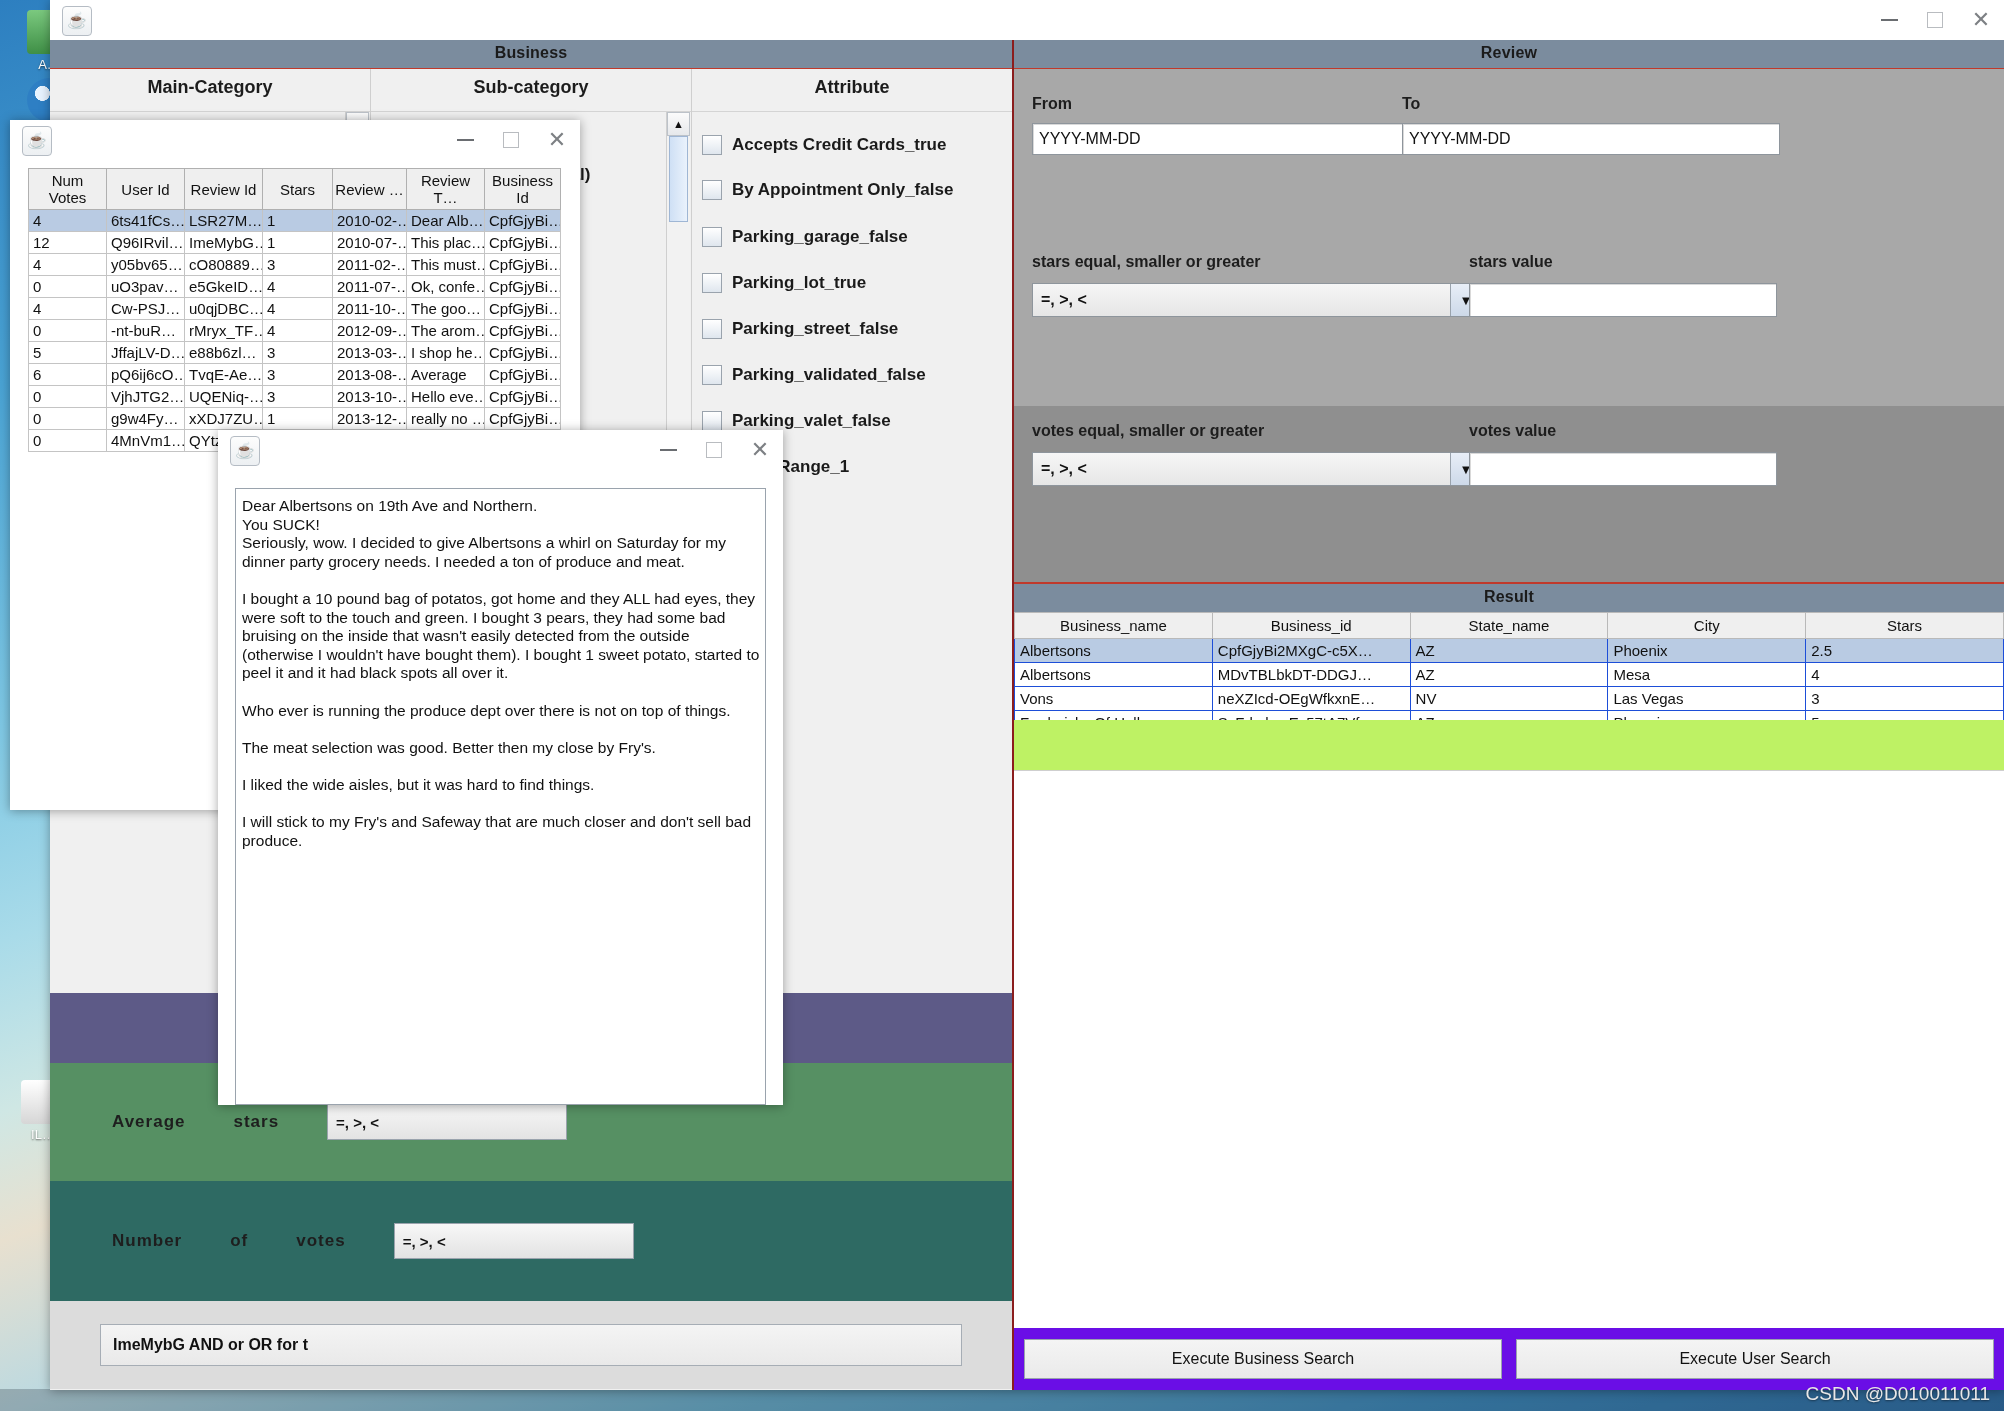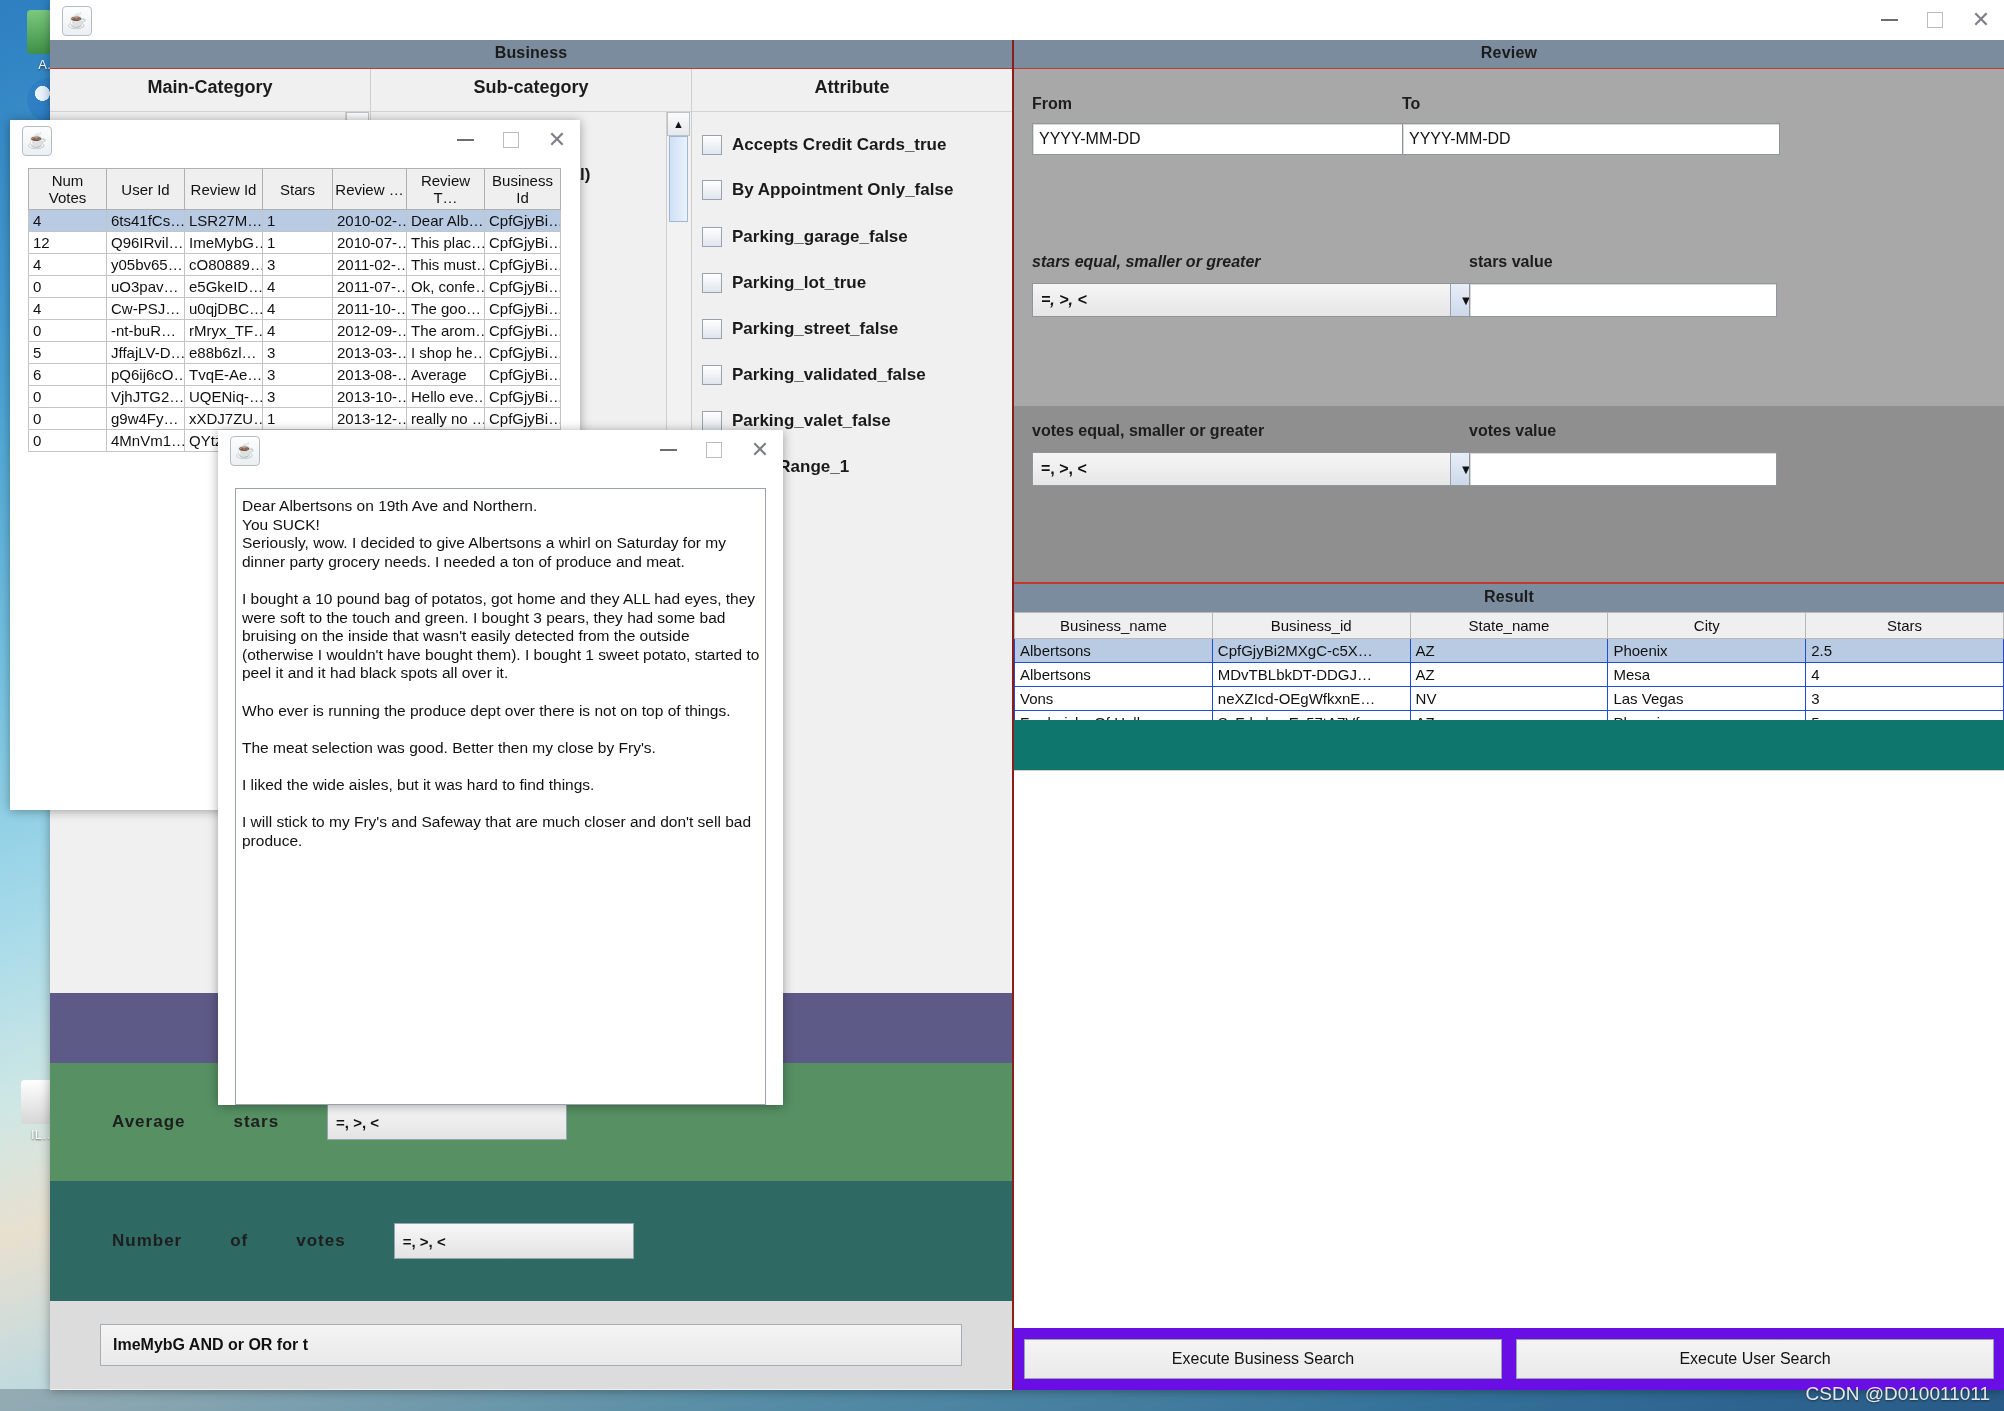--- a/index.html
+++ b/index.html
@@ -31,21 +31,21 @@
   .win-btn .dash { width:17px;height:1.5px;background:#6a6d71;display:block; }
   .win-btn .sq { width:14px;height:14px;border:1.4px solid #b9bcc0;display:block; }
   .win-btn .ex { font-size:22px; color:#7d8084; font-weight:300; line-height:1; }
 
   
   #main-window { left:50px; top:0; width:1954px; height:1390px; }
   #main-window > .titlebar { border-bottom:0; }
   .main-body { position:absolute; left:0; top:40px; right:0; bottom:0; display:flex; }
 
   .left-col { width:962px; position:relative; background:#f0f0f0; border-right:2px solid #8b1d1d; }
-  .right-col { flex:1; position:relative; background:#0f766e;border-radius:24px; }
+  .right-col { flex:1; position:relative; background:#bef264;border-radius:24px; }
 
   .section-title {
     background:#7b8c9e; color:#1b1b1b; text-align:center;
     font-size:16px; font-weight:bold; padding:4px 0 6px; letter-spacing:.2px;
     border-bottom:1.5px solid #c0392b;
   }
 
   
   .biz-cols { display:flex; height:612px; background:#f0f0f0; }
   .biz-col { flex:1; position:relative; border-right:1px solid #cfcfcf; }
@@ -282,21 +282,21 @@
           <div class="field-label">From</div>
           <div class="text-input" style="width:368px;margin-top:10px;">YYYY-MM-DD</div>
         </div>
         <div style="position:absolute;left:388px;top:26px;">
           <div class="field-label">To</div>
           <div class="text-input" style="width:370px;margin-top:10px;">YYYY-MM-DD</div>
         </div>
       </div>
 
       <div class="review-pane band-a" style="height:169px;">
-        <div style="position:absolute;left:18px;top:16px;font-style:italic;">
+        <div style="position:absolute;left:18px;top:16px;">
           <div class="field-label">stars equal, smaller or greater</div>
           <div class="combo" style="width:440px;margin-top:12px;">
             <span>=, &gt;, &lt;</span>
             <span class="arrowbox">▼</span>
           </div>
         </div>
         <div style="position:absolute;left:455px;top:16px;">
           <div class="field-label">stars value</div>
           <div class="text-input" style="width:300px;margin-top:12px;height:32px;"></div>
         </div>

